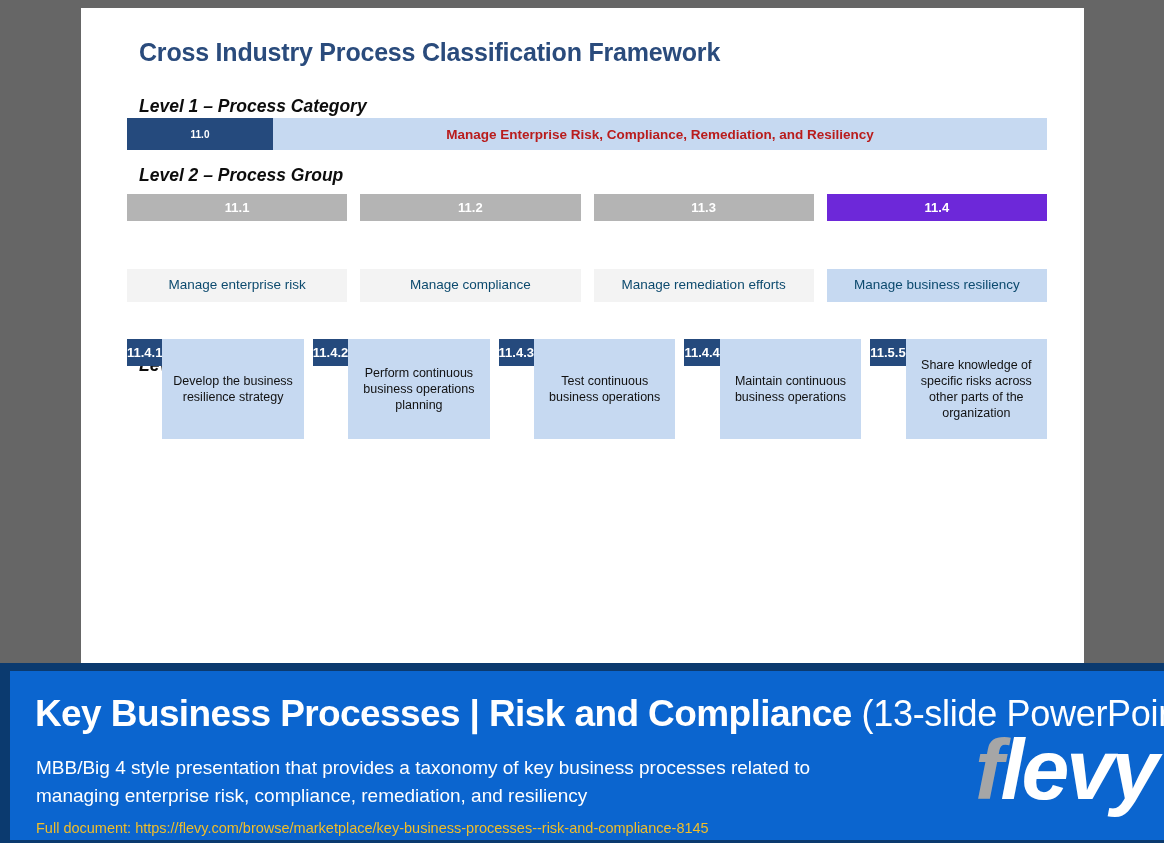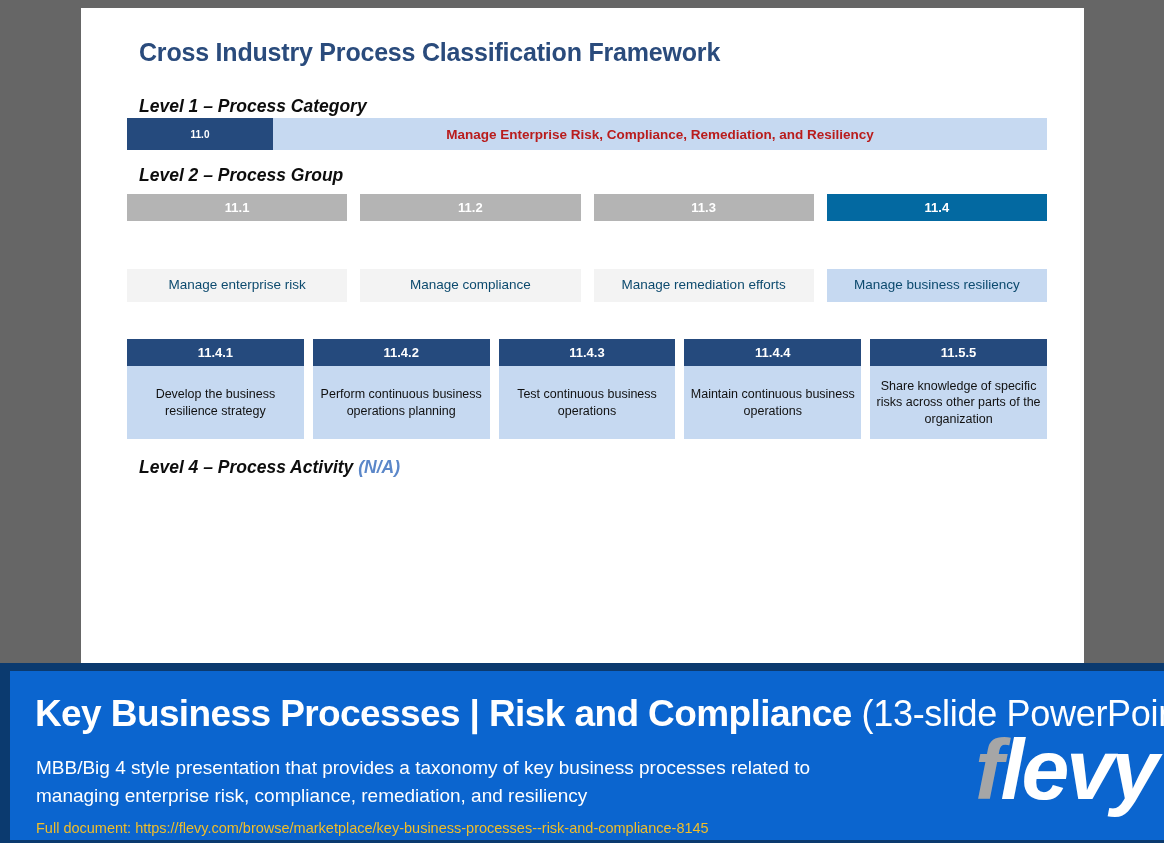--- a/index.html
+++ b/index.html
@@ -100,21 +100,21 @@
     background: #b4b4b4;
     color: #ffffff;
     font-size: 13px;
     font-weight: bold;
     display: flex;
     align-items: center;
     justify-content: center;
     margin-top: 8px;
   }
   .l2-head.hl {
-    background: #0369a1;
+    background: #6d28d9;
   }
   .l2-body {
     flex: 1;
     background: #f3f3f3;
     color: #0c4a6e;
     font-size: 13.5px;
     display: flex;
     align-items: center;
     justify-content: center;
     text-align: center;
@@ -133,21 +133,21 @@
     left: 46px;
     top: 331px;
     width: 920px;
     height: 100px;
     display: flex;
     gap: 9px;
   }
   .l3-card {
     flex: 1;
     display: flex;
-    flex-direction: column;
+    flex-direction: row;
   }
   .l3-head {
     height: 27px;
     background: #254a7d;
     color: #ffffff;
     font-size: 13px;
     font-weight: bold;
     display: flex;
     align-items: center;
     justify-content: center;
@@ -283,21 +283,20 @@
     <div class="l3-card">
       <div class="l3-head">11.4.4</div>
       <div class="l3-body">Maintain continuous business operations</div>
     </div>
     <div class="l3-card">
       <div class="l3-head">11.5.5</div>
       <div class="l3-body">Share knowledge of specific risks across other parts of the organization</div>
     </div>
   </div>
 
-  <div class="level-label" style="top:449px;"><span>Level 4 – Process Activity </span><span class="na">(N/A)</span></div>
 
 </div>
 
 <div id="banner">
   <div id="banner-inner">
     <div id="banner-title"><span>Key Business Processes | Risk and Compliance </span><span class="suffix">(13-slide PowerPoint)</span></div>
     <div id="banner-desc">MBB/Big 4 style presentation that provides a taxonomy of key business processes related to managing enterprise risk, compliance, remediation, and resiliency</div>
     <div id="banner-url">Full document: https://flevy.com/browse/marketplace/key-business-processes--risk-and-compliance-8145</div>
     <div id="flevy-logo"><span class="f-glyph">f</span><span>levy</span></div>
   </div>

